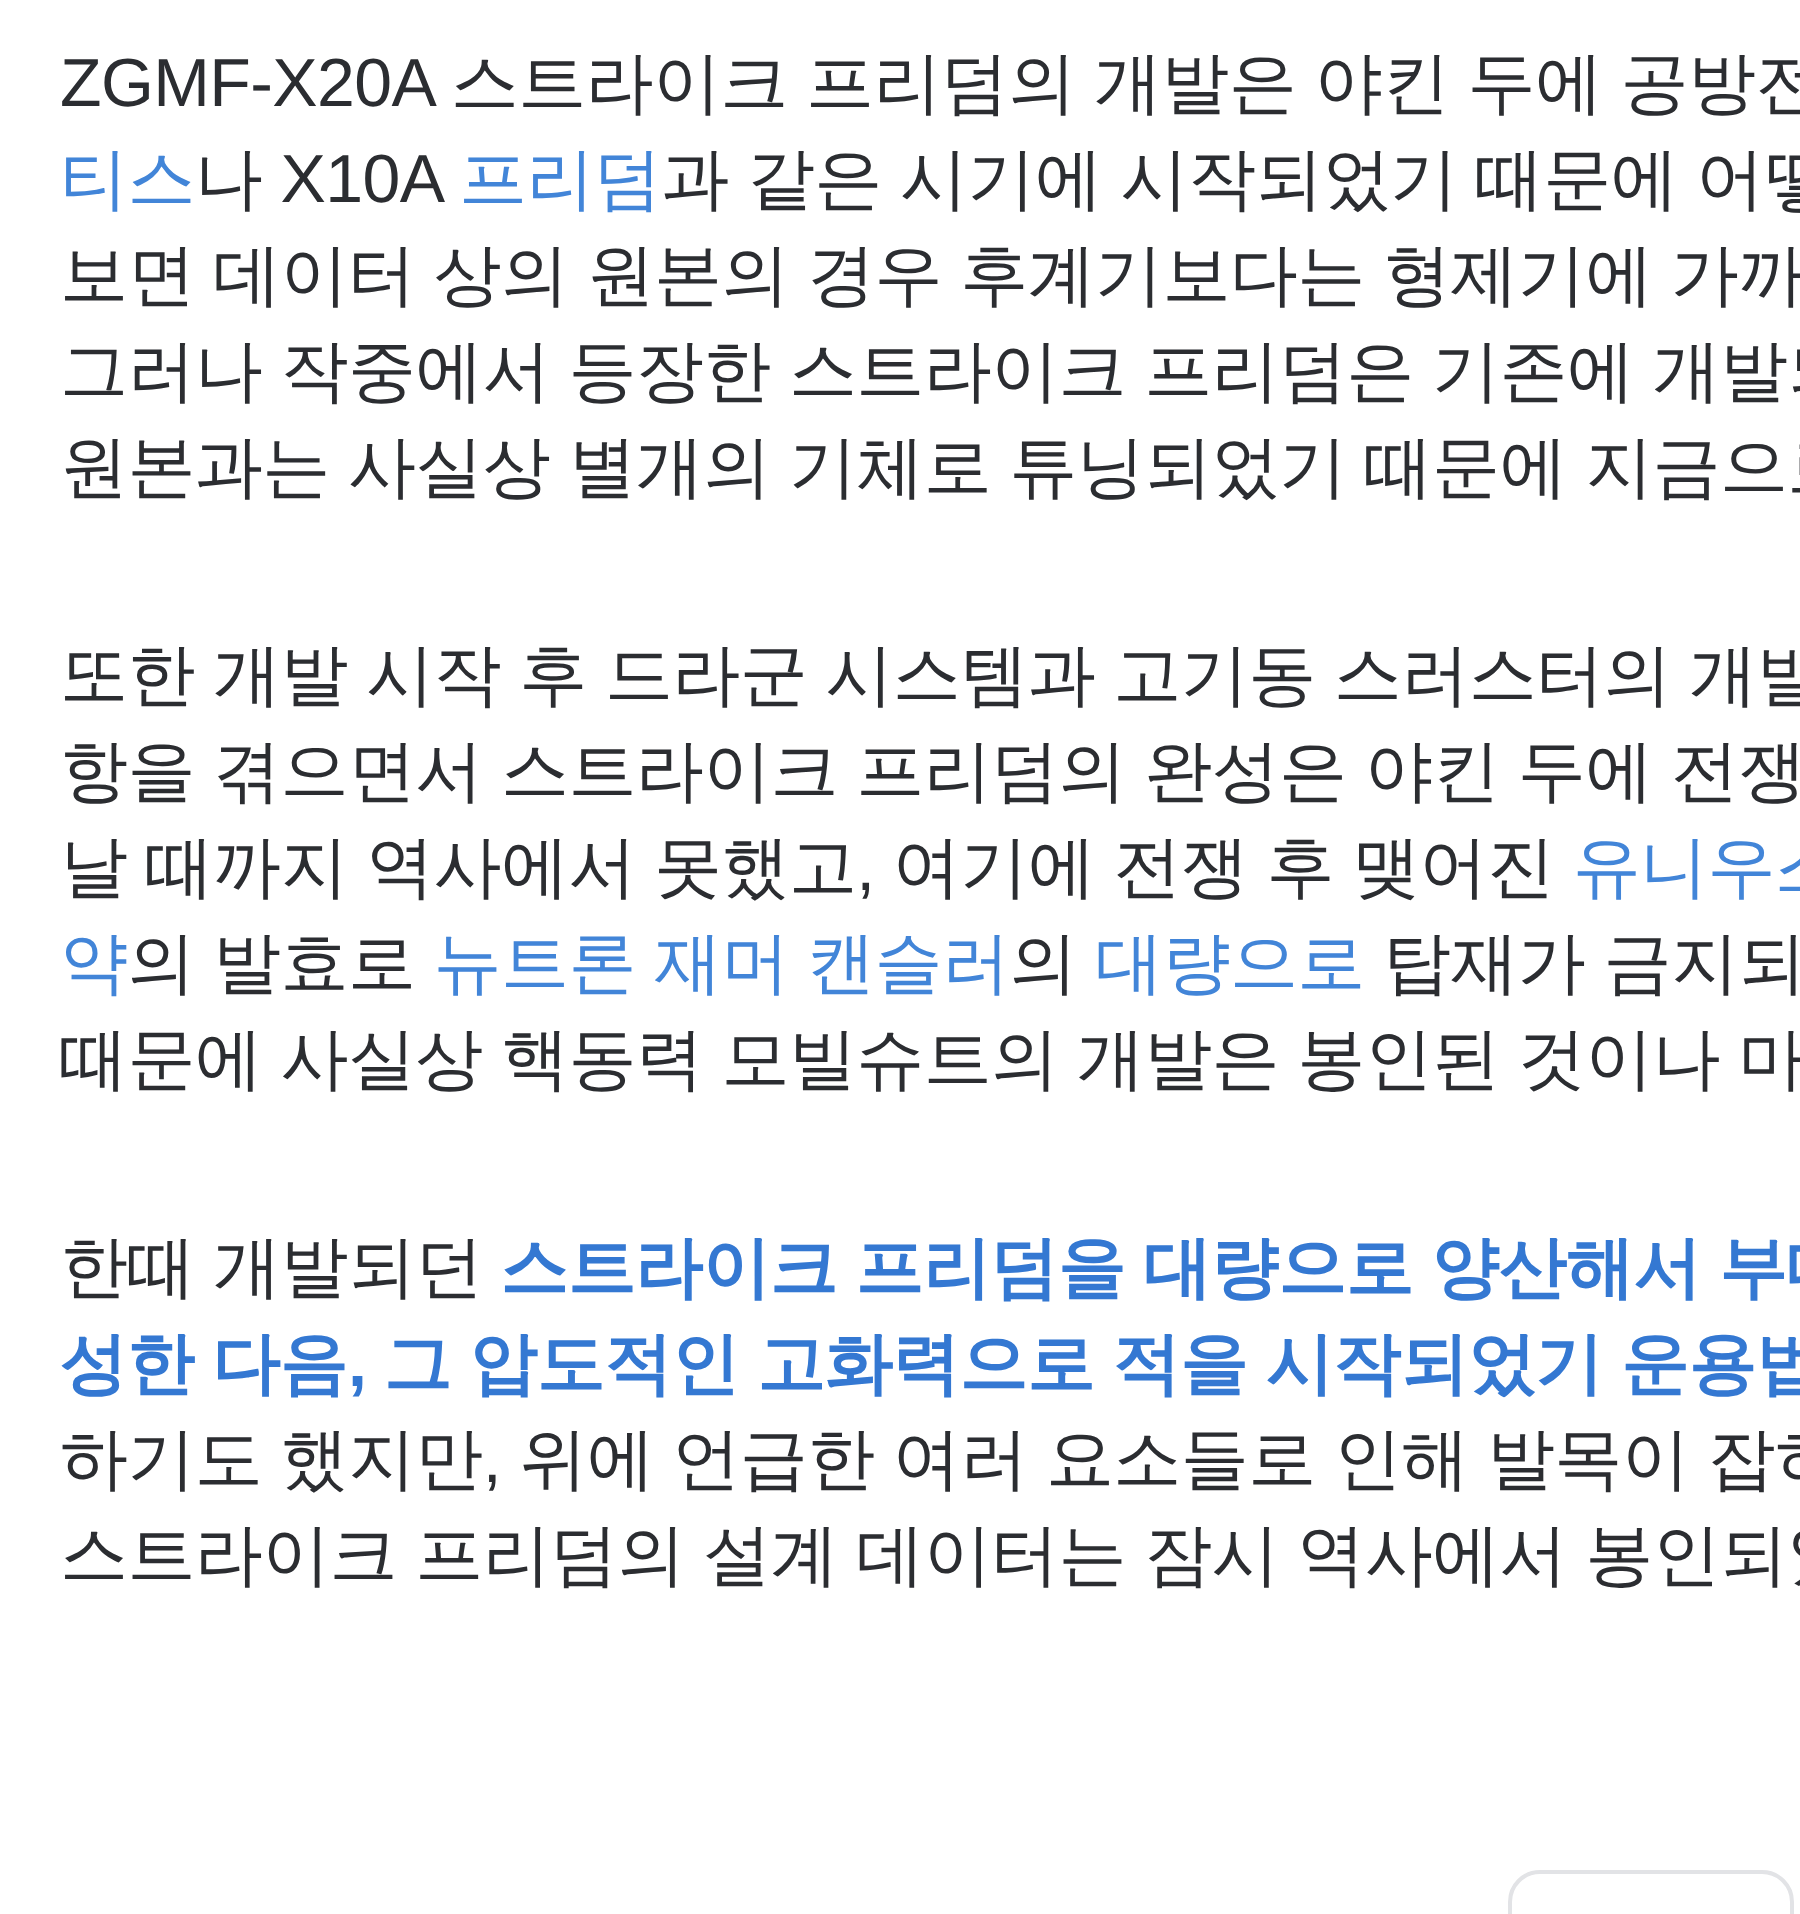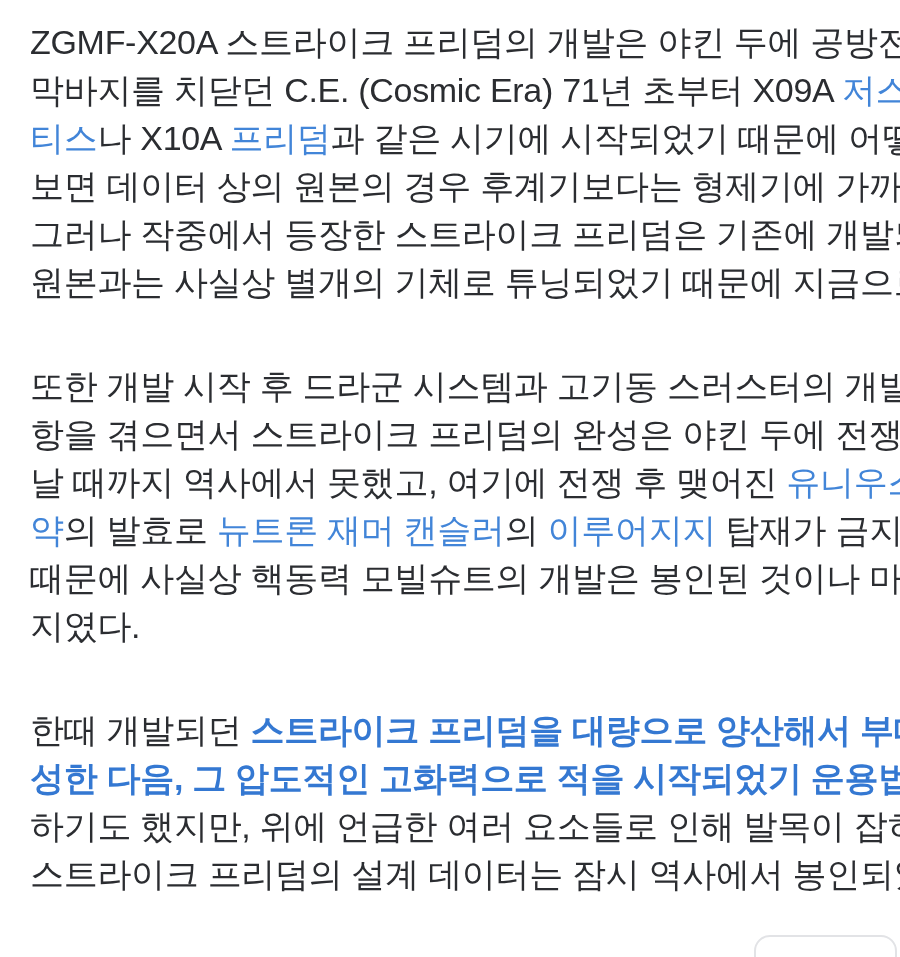--- a/index.html
+++ b/index.html
@@ -51,33 +51,31 @@
     box-sizing: border-box;
     cursor: pointer;
   }
 </style>
 </head>
 <body style="background: rgb(255, 255, 255);">
 
 <main class="article-body">
     <div class="paragraph">
       <div class="line"><span>ZGMF-X20A 스트라이크 프리덤의 개발은 야킨 두에 공방전이</span></div>
-      <div class="line"><span>막바지를 치닫던 C.E. (Cosmic Era) 71년 초부터 X09A </span><span class="link">저스</span></div>
       <div class="line"><span class="link">티스</span><span>나 X10A </span><span class="link">프리덤</span><span>과 같은 시기에 시작되었기 때문에 어떻게</span></div>
       <div class="line"><span>보면 데이터 상의 원본의 경우 후계기보다는 형제기에 가까웠다.</span></div>
       <div class="line"><span>그러나 작중에서 등장한 스트라이크 프리덤은 기존에 개발되던</span></div>
       <div class="line"><span>원본과는 사실상 별개의 기체로 튜닝되었기 때문에 지금으로서는</span></div>
     </div>
     <div class="paragraph">
       <div class="line"><span>또한 개발 시작 후 드라군 시스템과 고기동 스러스터의 개발이 난</span></div>
       <div class="line"><span>항을 겪으면서 스트라이크 프리덤의 완성은 야킨 두에 전쟁이 끝</span></div>
       <div class="line"><span>날 때까지 역사에서 못했고, 여기에 전쟁 후 맺어진 </span><span class="link">유니우스 조</span></div>
-      <div class="line"><span class="link">약</span><span>의 발효로 </span><span class="link">뉴트론 재머 캔슬러</span><span>의 </span><span class="link">이루어지지</span><span> 탑재가 금지되었기</span></div>
+      <div class="line"><span class="link">약</span><span>의 발효로 </span><span class="link">뉴트론 재머 캔슬러</span><span>의 </span><span class="link">대량으로</span><span> 탑재가 금지되었기</span></div>
       <div class="line"><span>때문에 사실상 핵동력 모빌슈트의 개발은 봉인된 것이나 마찬가</span></div>
-      <div class="line"><span>지였다.</span></div>
     </div>
     <div class="paragraph">
       <div class="line"><span>한때 개발되던 </span><span class="link bold">스트라이크 프리덤을 대량으로 양산해서 부대를 편</span></div>
       <div class="line"><span class="link bold">성한 다음, 그 압도적인 고화력으로 적을 시작되었기 운용법</span><span>을 계획</span></div>
       <div class="line"><span>하기도 했지만, 위에 언급한 여러 요소들로 인해 발목이 잡히면서</span></div>
       <div class="line"><span>스트라이크 프리덤의 설계 데이터는 잠시 역사에서 봉인되었다.</span></div>
     </div>
   </main>
 
 <div class="floating-button"></div>

